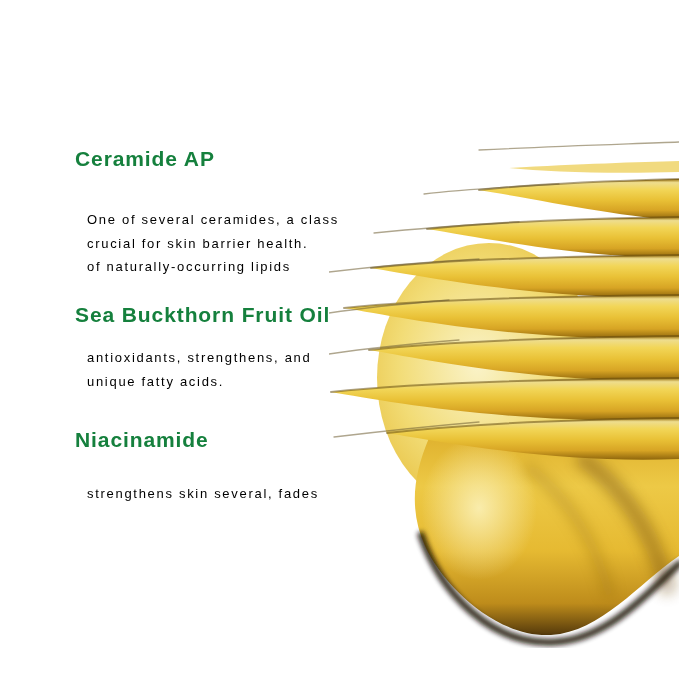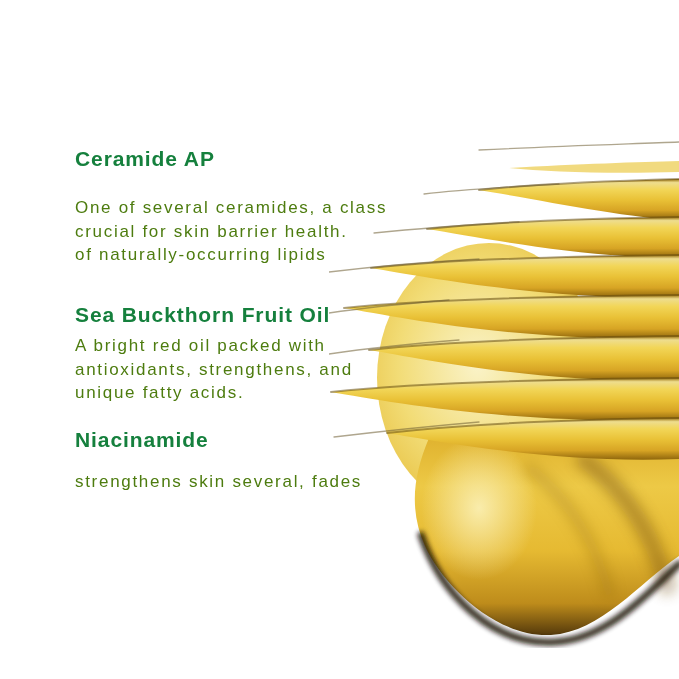--- a/index.html
+++ b/index.html
@@ -29,26 +29,26 @@
     font-size: 21px;
     line-height: 26px;
     font-weight: 700;
     letter-spacing: 0.9px;
     color: #15803d;
     white-space: nowrap;
   }
   .ingredient-body {
     position: absolute;
     left: 0;
-    margin: 0;
-    font-size: 17px;
+    margin: 12px;
+    font-size: 13px;
     line-height: 23.5px;
     font-weight: 400;
     letter-spacing: 1.7px;
-    color: #4d7c0f;
+    color: #000000;
   }
   .ingredient-body .line { white-space: nowrap; }
   .h1 { top: 146px; }
   .p1 { top: 196px; }
   .h2 { top: 302px; }
   .p2 { top: 334px; }
   .h3 { top: 427px; }
   .p3 { top: 470px; }
   .swatch-wrap {
     position: absolute;
@@ -68,21 +68,20 @@
 
     <h2 class="ingredient-heading h1">Ceramide AP</h2>
     <div class="ingredient-body p1">
       <div class="line">One of several ceramides, a class</div>
       <div class="line">crucial for skin barrier health.</div>
       <div class="line">of naturally-occurring lipids</div>
     </div>
 
     <h2 class="ingredient-heading h2">Sea Buckthorn Fruit Oil</h2>
     <div class="ingredient-body p2">
-      <div class="line">A bright red oil packed with</div>
       <div class="line">antioxidants, strengthens, and</div>
       <div class="line">unique fatty acids.</div>
     </div>
 
     <h2 class="ingredient-heading h3">Niacinamide</h2>
     <div class="ingredient-body p3">
       <div class="line">strengthens skin several, fades</div>
     </div>
   </div>
 

